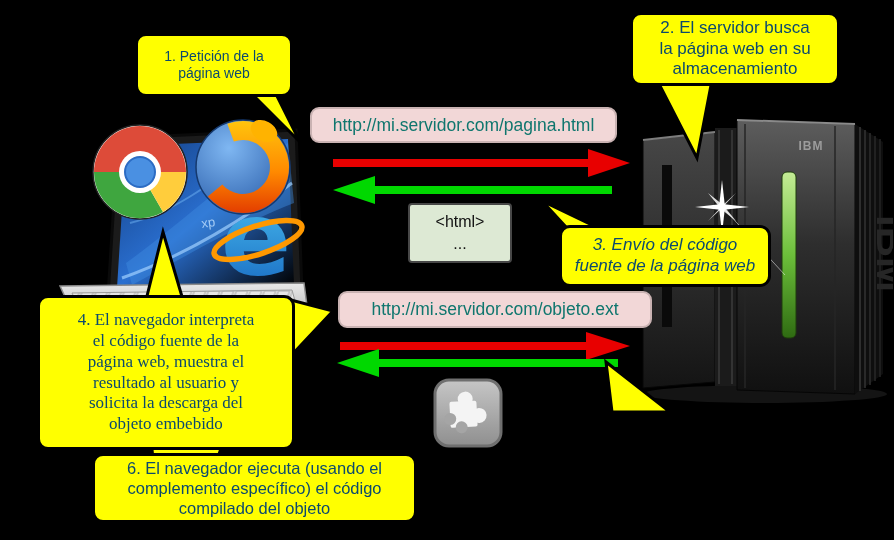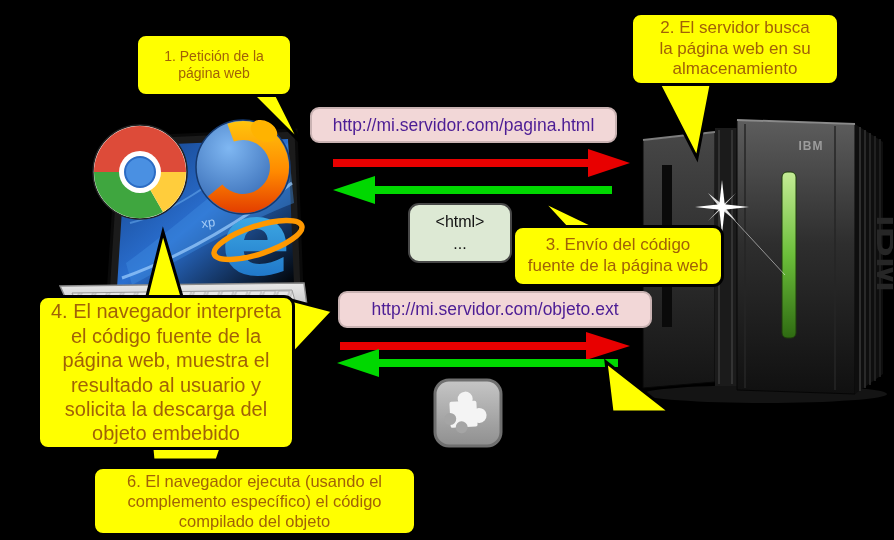--- a/index.html
+++ b/index.html
@@ -8,39 +8,39 @@
     font-family:"Liberation Sans", sans-serif;
   }
   .stage svg{position:absolute;display:block;}
   #laptop-svg{left:52px;top:103px;z-index:1;}
   #server-svg{left:635px;top:110px;z-index:1;}
   #overlay-svg{left:0;top:0;z-index:4;pointer-events:none;}
   #puzzle-svg{left:433px;top:378px;z-index:3;}
   .bubble{
     position:absolute;z-index:5;background:#ffff00;border:3px solid #000;
     border-radius:11px;display:flex;align-items:center;justify-content:center;
-    text-align:center;color:#a16207;box-sizing:border-box;
+    text-align:center;color:#0c4a6e;box-sizing:border-box;
   }
   .bubble-text{white-space:pre-line;line-height:1.22;}
   #bubble1{left:135px;top:33px;width:158px;height:64px;font-size:14px;}
   #bubble2{left:630px;top:12px;width:210px;height:74px;font-size:17px;}
-  #bubble3{left:512px;top:225px;width:212px;height:62px;font-size:17px;}
-  #bubble4{left:37px;top:295px;width:258px;height:155px;font-size:20px;}
+  #bubble3{left:559px;top:225px;width:212px;height:62px;font-size:17px;font-style:italic;}
+  #bubble4{left:37px;top:295px;width:258px;height:155px;font-size:17px;font-family:Liberation Serif, serif;}
   #bubble5{left:578px;top:403px;width:277px;height:100px;font-size:17px;}
-  #bubble6{left:92px;top:453px;width:325px;height:70px;font-size:16.5px;margin-top:13px;}
+  #bubble6{left:92px;top:453px;width:325px;height:70px;font-size:16.5px;}
   .url-box{
     position:absolute;z-index:3;background:#f2d7d7;border:2px solid #c9b2b2;
     border-radius:9px;display:flex;align-items:center;justify-content:center;
-    font-size:17.5px;color:#4c1d95;box-sizing:border-box;
+    font-size:17.5px;color:#0f766e;box-sizing:border-box;
   }
   #url-box-1{left:310px;top:107px;width:307px;height:36px;}
   #url-box-2{left:338px;top:291px;width:314px;height:37px;}
   #html-box{
     position:absolute;z-index:3;left:408px;top:203px;width:104px;height:60px;
-    background:#dde9d4;border:2px solid #474747;border-radius:11px;
+    background:#dde9d4;border:2px solid #474747;border-radius:4px;
     display:flex;flex-direction:column;align-items:center;justify-content:center;
     font-size:16px;color:#111;box-sizing:border-box;line-height:1.35;
   }
 </style>
 </head>
 <body>
 
 <div class="stage">
 
   <svg id="laptop-svg" width="262" height="237" viewBox="0 0 262 237">

